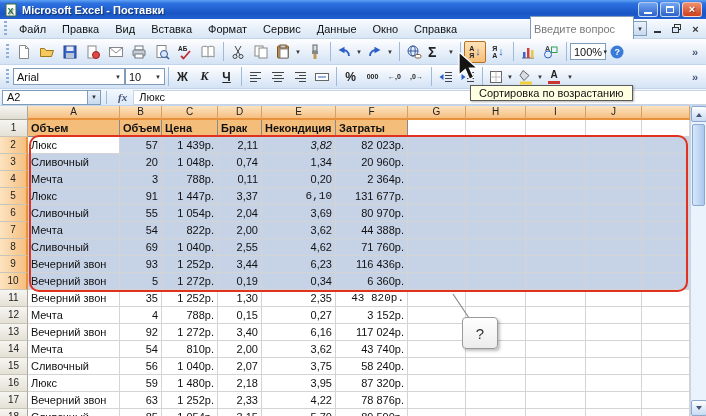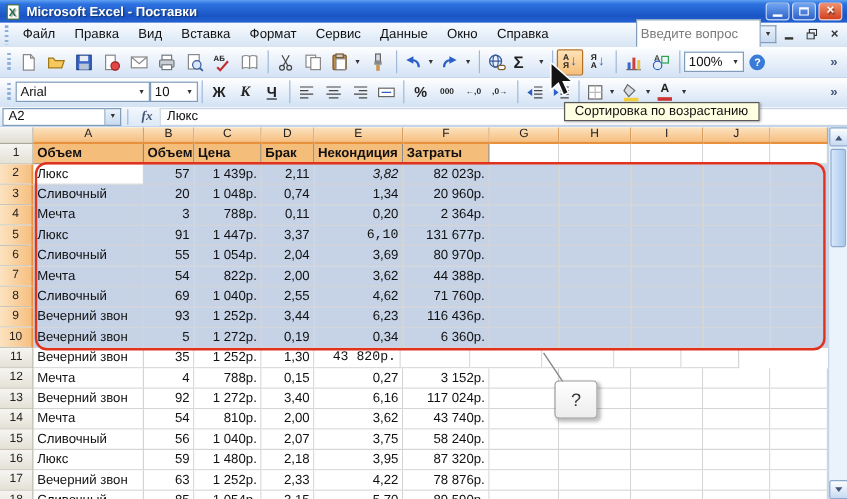--- a/index.html
+++ b/index.html
@@ -48,21 +48,21 @@
     flex:none;border-radius:2px;box-sizing:border-box}
   .tbtn.dd{width:30px;justify-content:space-between;padding:0 2px}
   .tbtn.hl{background:linear-gradient(180deg,#FDE3B8,#F7BE78);border:1px solid #B5701F}
   .tsep{width:1px;height:19px;background:#9FB9DA;margin:0 3px;flex:none}
   .sigma{font-size:14px;font-weight:bold;color:#222;line-height:1}
   .sorticon{display:flex;align-items:center;gap:1px}
   .sorticon .ll{display:flex;flex-direction:column;font-size:7px;line-height:7px;font-weight:bold;color:#222}
   .sorticon .sarrow{font-size:11px;font-weight:bold;color:#2B5FC7;line-height:1}
   .combo{background:#fff;border:1px solid #7F9DB9;height:17px;display:flex;align-items:center;
     justify-content:space-between;padding:0 3px;font-size:11px;box-sizing:border-box;flex:none}
-  .combo.zoom{width:50px}
+  .combo.zoom{width:36px}
   .combo.font{width:112px}
   .combo.size{width:40px}
   .chevron{margin-left:auto;font-weight:bold;color:#44557A;font-size:11px;padding:0 6px}
   .fbtn{width:21px;height:20px;margin-right:1px;display:flex;align-items:center;justify-content:center;
     flex:none;font-size:12px;color:#222;box-sizing:border-box}
   .fbtn.dd{width:29px;justify-content:space-between;padding:0 2px}
   .fbtn.b{font-weight:bold}
   .fbtn.i{font-style:italic;font-family:"Liberation Serif",serif;font-weight:bold}
   .fbtn.u{text-decoration:underline;font-weight:bold}
   .tiny{font-size:7px;font-weight:bold;letter-spacing:0}
@@ -663,20 +663,21 @@
           <div class="cell num selcell" style="width: 60px;"></div>
           <div class="cell num selcell" style="width: 56px;"></div>
           <div class="cell num selcell" style="width: 48px;"></div>
         </div>
         <div class="grow">
           <div class="rowhdr">11</div>
           <div class="cell" style="width: 92px;">Вечерний звон</div>
           <div class="cell num" style="width: 42px;">35</div>
           <div class="cell num" style="width: 56px;">1 252р.</div>
           <div class="cell num" style="width: 44px;">1,30</div>
+          <div class="cell num" style="width: 74px;">2,35</div>
           <div class="cell num" style="width: 72px; font-family: Liberation Mono, monospace;">43 820р.</div>
           <div class="cell num" style="width: 58px;"></div>
           <div class="cell num" style="width: 60px;"></div>
           <div class="cell num" style="width: 60px;"></div>
           <div class="cell num" style="width: 56px;"></div>
           <div class="cell num" style="width: 48px;"></div>
         </div>
         <div class="grow">
           <div class="rowhdr">12</div>
           <div class="cell" style="width: 92px;">Мечта</div>

